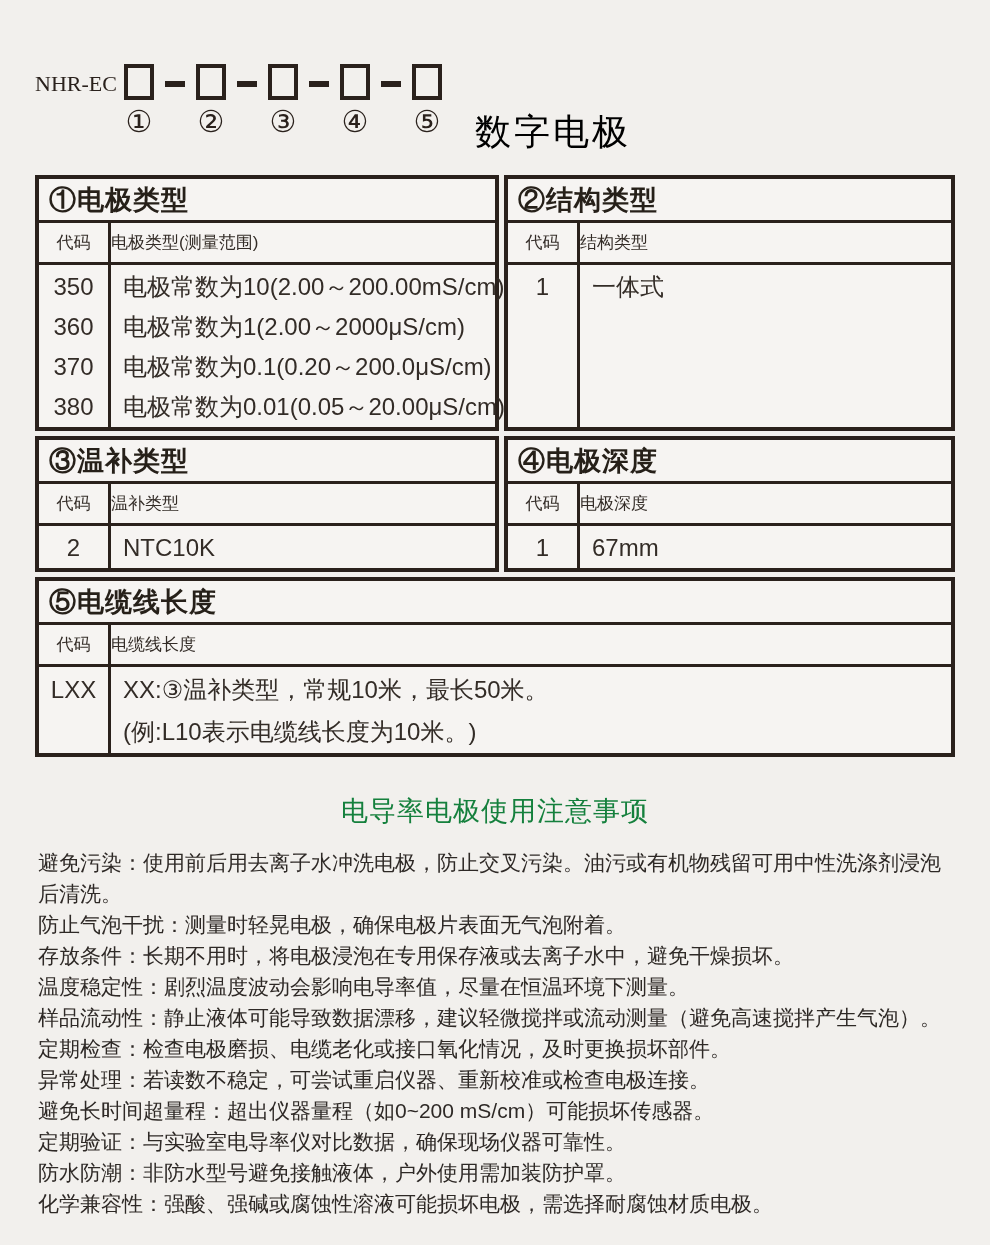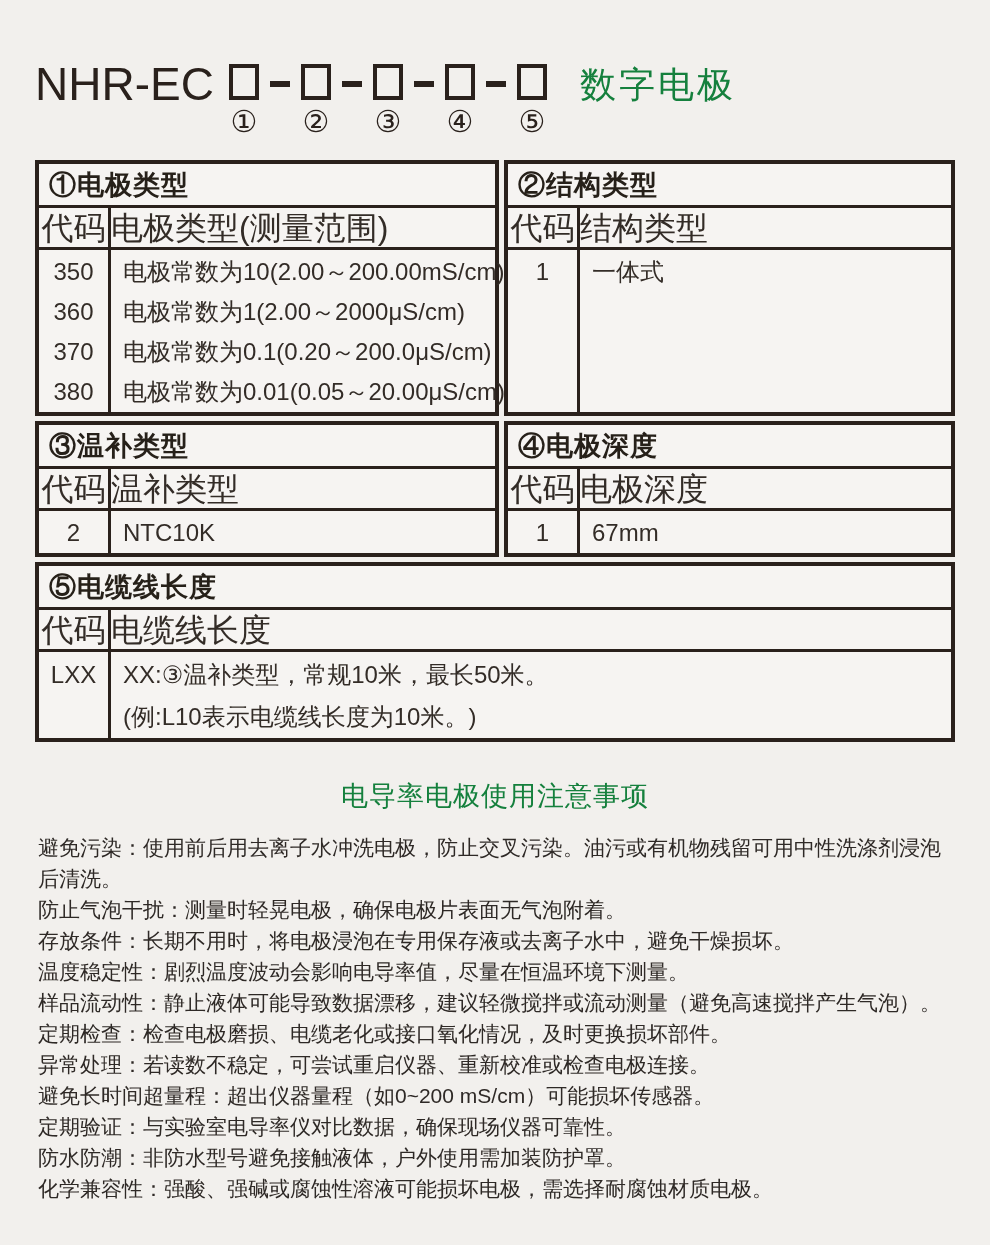--- a/index.html
+++ b/index.html
@@ -8,45 +8,45 @@
     background: #f2f0ed;
     color: #332c27;
     font-family: "Liberation Sans", sans-serif;
     overflow: hidden;
   }
   .page { padding: 0 35px; }
 
   
   .model { display: flex; align-items: flex-start; padding-top: 64px; }
   .model-prefix {
-    font-size: 46px; line-height: 40px; font-weight: 500;
-    letter-spacing: 0px; color: #2a211c; margin-right: 12px;
+    font-size: 22px; line-height: 40px; font-weight: 500;
+    letter-spacing: 0px; color: #2a211c; margin-right: 4px; font-family: Liberation Serif, serif;
   }
   .slot { display: flex; flex-direction: column; align-items: center; width: 36px; }
   .fbox { width: 30px; height: 36px; border: 4px solid #2a211c; background: transparent; }
   .fdigit { margin-top: 6px; font-size: 30px; line-height: 32px; color: #2a211c; }
   .dash { width: 20px; height: 6px; background: #2a211c; margin: 17px 8px 0 8px; }
-  .model-label { font-size: 36px; line-height: 42px; margin-left: 30px; letter-spacing: 3px; color: #15803d; }
+  .model-label { font-size: 36px; line-height: 42px; margin-left: 30px; letter-spacing: 3px; color: #000000; margin-top: 47px; }
 
   
   .tbl-grid { display: flex; flex-direction: column; gap: 5px; margin-top: 22px; }
   .tbl-row { display: flex; gap: 5px; align-items: stretch; }
   .sec {
     border: 4px solid #2a211c; background: #f6f4f2;
     display: flex; flex-direction: column;
   }
   .w-left { width: 464px; flex-shrink: 0; }
   .w-right { flex: 1; }
   .w-full { width: 100%; }
   .sec-title {
     font-weight: bold; font-size: 27px; line-height: 32px;
     padding: 5px 10px 4px; border-bottom: 3px solid #2a211c;
     letter-spacing: 1px; color: #262019;
   }
-  .sec-head { display: flex; border-bottom: 3px solid #2a211c; font-size: 32px; line-height: 32px; }
+  .sec-head { display: flex; border-bottom: 3px solid #2a211c; font-size: 17px; line-height: 32px; }
   .sec-head .hc { padding: 4px 0 3px; }
   .col-code-w { width: 72px; flex-shrink: 0; border-right: 3px solid #2a211c; text-align: center; }
   .col-type-w { flex: 1; padding-left: 12px; }
   .sec-body { display: flex; flex: 1; font-size: 24px; }
   .sec-body .col-code-w .cell { height: 40px; line-height: 40px; }
   .sec-body .col-type-w .cell { height: 40px; line-height: 40px; white-space: nowrap; }
   .sec-body.tall .cell { height: 42px; line-height: 42px; }
   .sec-body .col-code-w { padding-top: 2px; }
   .sec-body .col-type-w { padding-top: 2px; }
 

